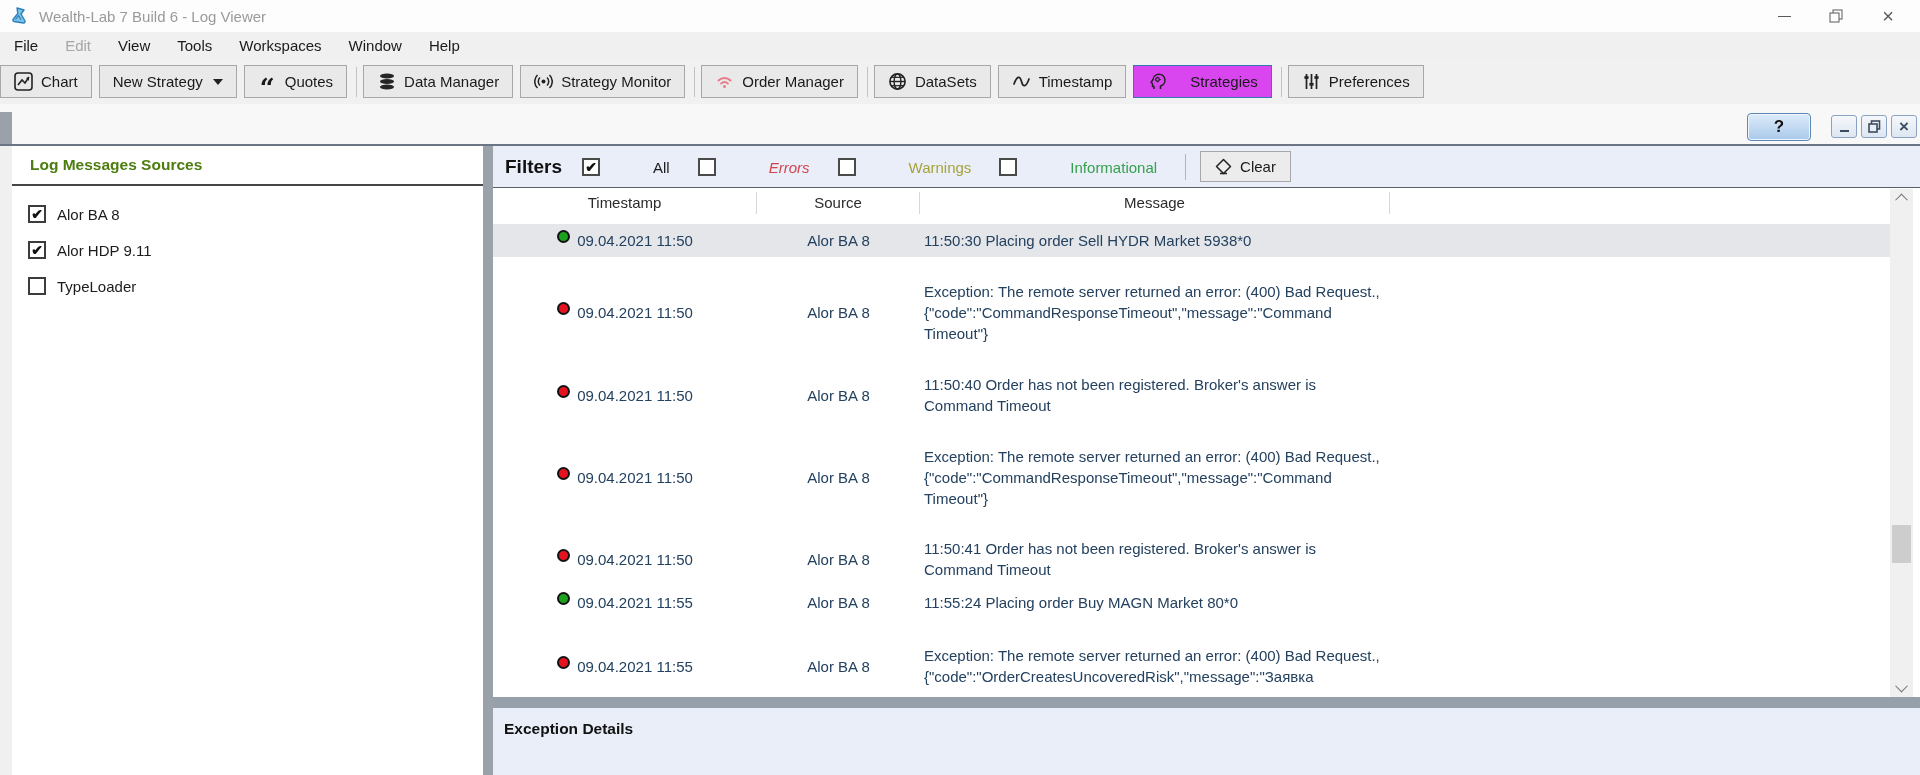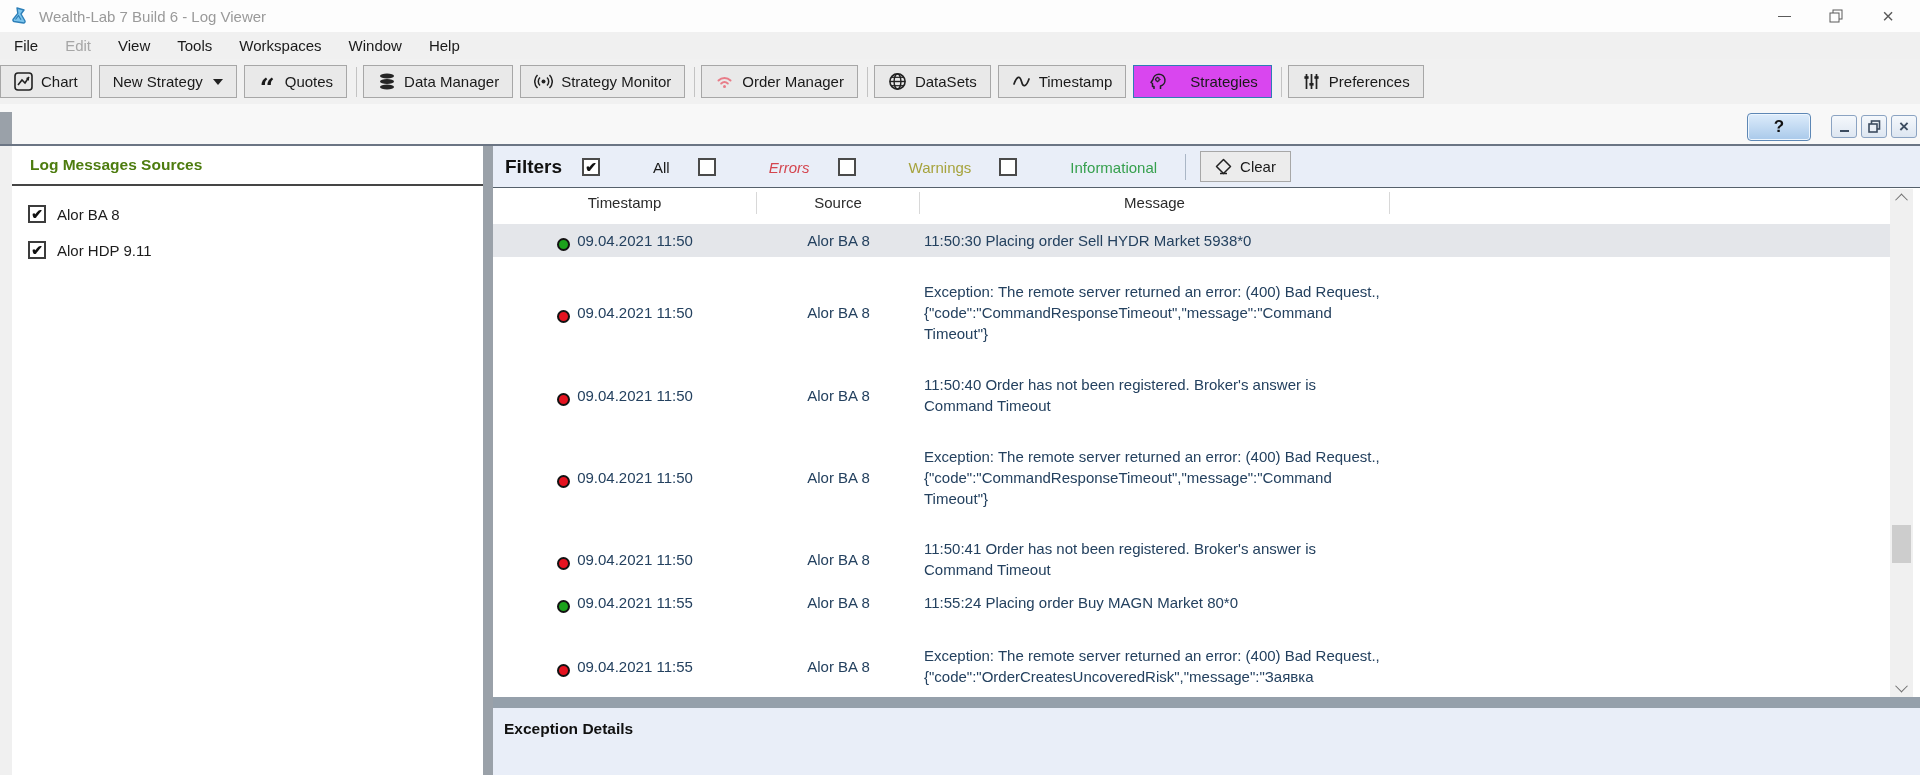--- a/index.html
+++ b/index.html
@@ -86,21 +86,21 @@
   
   .logtable{position:absolute;left:0;top:43px;width:1397px;height:508px;background:#fff;overflow:hidden;}
   .thead{display:flex;height:28px;align-items:center;font-size:15px;color:#2b2b2b;}
   .th{text-align:center;border-right:1px solid #d8d8d8;box-sizing:border-box;height:22px;line-height:22px;}
   .th.c1{width:264px;} .th.c2{width:163px;} .th.c3{width:470px;} .th.c4{width:500px;border-right:none;}
   .tbody{height:480px;overflow:hidden;padding-top:7px;box-sizing:border-box;}
   .trow{display:flex;align-items:center;width:1397px;box-sizing:border-box;padding:6px 0;
         font-size:15px;color:#24415f;line-height:21px;}
   .trow.selected{background:#e4e6ea;}
   .cell{box-sizing:border-box;}
-  .cell.ts{width:264px;display:flex;align-items:flex-end;justify-content:center;}
+  .cell.ts{width:264px;display:flex;align-items:flex-start;justify-content:center;}
   .cell.src{width:163px;text-align:center;}
   .cell.msg{width:470px;padding:0 8px 0 4px;overflow-wrap:anywhere;}
   .dot{width:13px;height:13px;border-radius:50%;border:2px solid #121212;margin-right:7px;flex:0 0 auto;box-sizing:border-box;}
   .dot.green{background:#1ca21c;}
   .dot.red{background:#e51320;}
 
   
   .vscroll{position:absolute;left:1397px;top:43px;width:23px;height:508px;background:#f0f0f0;}
   .vs-arrow{position:absolute;left:0;width:23px;height:19px;display:flex;align-items:center;justify-content:center;}
   .vs-up{top:0;} .vs-down{bottom:0;}
@@ -276,20 +276,24 @@
       <div class="sources-header">Log Messages Sources</div>
       <div class="sources-list">
         <div class="src-item checked">
           <span class="cb"></span>
           <span class="lbl">Alor BA 8</span>
         </div>
         <div class="src-item checked">
           <span class="cb"></span>
           <span class="lbl">Alor HDP 9.11</span>
         </div>
+        <div class="src-item unchecked">
+          <span class="cb"></span>
+          <span class="lbl">TypeLoader</span>
+        </div>
       </div>
     </div>
 
     <div class="vsplit"></div>
 
     <div class="rightpane">
 
       <div class="filterbar">
         <span class="flabel">Filters</span>
         <div class="fopt c-all checked">

